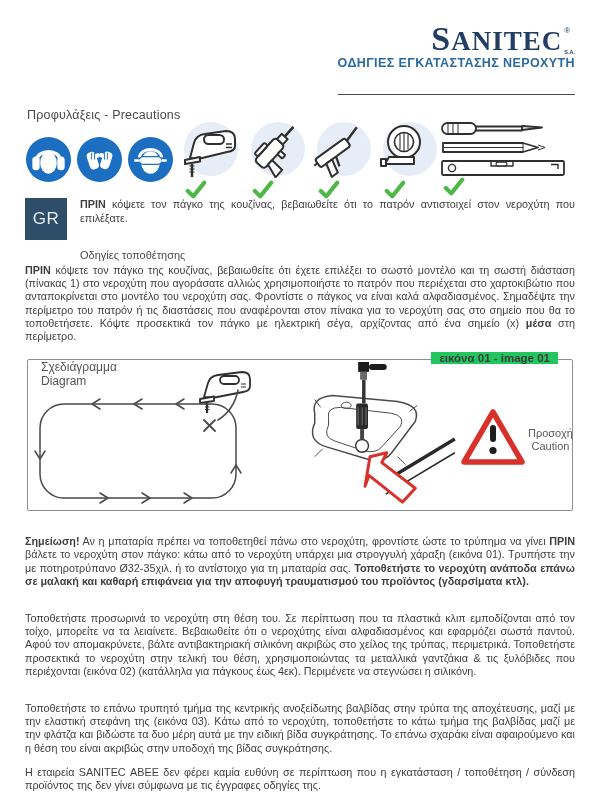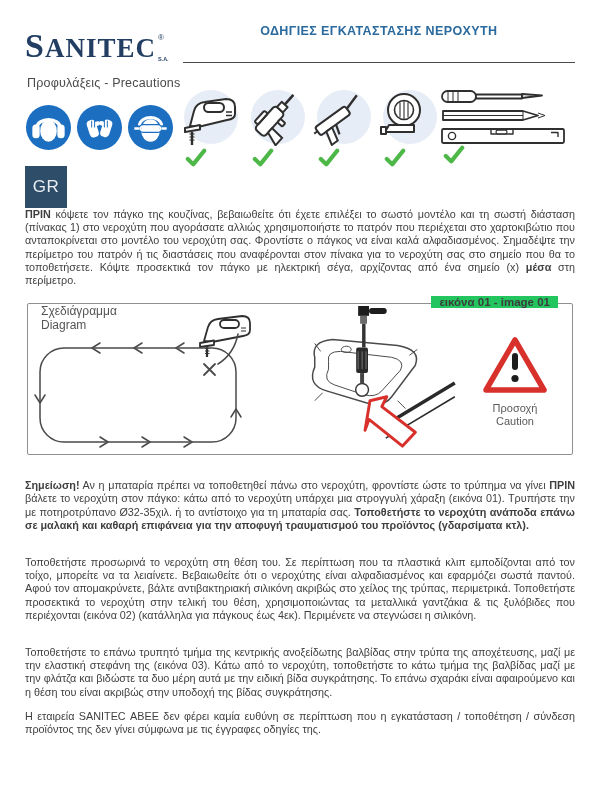--- a/index.html
+++ b/index.html
@@ -1,20 +1,20 @@
 <!DOCTYPE html>
 <html><head>
 <meta charset="utf-8">
 <style>
   html,body{margin:0;padding:0;background:#fff;}
   .page{position:relative;width:600px;height:800px;background:#fff;overflow:hidden;
         font-family:"Liberation Sans",sans-serif;color:#3f3f3f;box-sizing:border-box;
         padding:24px 25px 0 25px;}
   
-  .hdr{display:flex;align-items:flex-end;}
+  .hdr{display:flex;align-items:flex-end;flex-direction:column;}
   .logo{white-space:nowrap;display:flex;align-items:flex-start;}
   .logo-text{display:block;font-family:"Liberation Serif",serif;font-weight:700;
              font-size:27px;line-height:30px;color:#223e63;letter-spacing:1px;}
   .logo-text::first-letter{font-size:34px;}
   .logo-marks{display:inline-flex;flex-direction:column;align-items:flex-start;
               margin-left:2px;margin-top:2px;color:#223e63;}
   .logo-reg{font-size:8px;line-height:9px;}
   .logo-sa{font-size:5.5px;line-height:7px;font-weight:700;margin-top:14px;}
   .title-wrap{flex:1;margin-left:14px;border-bottom:1.5px solid #4a4a4a;
               padding-bottom:24px;text-align:center;}
@@ -40,21 +40,21 @@
   
   .fig{position:relative;margin:16px 2px 0 2px;border:1.5px solid #8f8f8f;border-radius:2px;
        height:150px;display:flex;}
   .fig-label{position:absolute;top:-8px;right:14px;background:#22c55e;padding:0 8px;
              font-size:11.5px;font-weight:700;color:#3c3c3c;}
   .fig-left{position:relative;flex:0 0 250px;}
   .fig-cap{position:absolute;top:0;left:13px;font-size:12px;color:#555;line-height:14px;}
   .jig-mini{position:absolute;top:3px;left:168px;}
   .loop-svg{position:absolute;left:4px;top:28px;}
   .fig-mid{flex:0 0 180px;display:flex;align-items:center;justify-content:center;}
-  .fig-right{flex:1;display:flex;flex-direction:column;align-items:center;justify-content:center;padding-top:4px;}
+  .fig-right{flex:1;display:flex;flex-direction:row;align-items:center;justify-content:center;padding-top:4px;}
   .fig-caut{margin-top:6px;font-size:11px;color:#5a5a5a;text-align:center;line-height:13.5px;}
   .footer-para{margin-top:11px;}
 </style>
 </head>
 <body>
 
 <div class="page">
 
   <header class="hdr">
     <div class="logo">
@@ -189,22 +189,24 @@
         <path d="M112 45.5 h7 v4.5" stroke-width="1.4" fill="none"></path>
       </svg>
       <svg class="chk-top" width="22" height="20" viewBox="0 0 24 22">
         <polyline points="3,12 9,18 21,3" fill="none" stroke="#4db848" stroke-width="4.6" stroke-linecap="round" stroke-linejoin="round"></polyline>
       </svg>
     </div>
   </div>
 
   <div class="gr-row">
     <div class="gr-badge">GR</div>
+    <p class="intro"><span class="b">ΠΡΙΝ</span><span> κόψετε τον πάγκο της κουζίνας, βεβαιωθείτε ότι το πατρόν αντιστοιχεί στον νεροχύτη που επιλέξατε.</span></p>
   </div>
 
+  <p class="subhead">Οδηγίες τοποθέτησης</p>
 
   <p class="para"><span class="b">ΠΡΙΝ</span><span> κόψετε τον πάγκο της κουζίνας, βεβαιωθείτε ότι έχετε επιλέξει το σωστό μοντέλο και τη σωστή διάσταση (πίνακας 1) στο νεροχύτη που αγοράσατε αλλιώς χρησιμοποιήστε το πατρόν που περιέχεται στο χαρτοκιβώτιο που ανταποκρίνεται στο μοντέλο του νεροχύτη σας. Φροντίστε ο πάγκος να είναι καλά αλφαδιασμένος. Σημαδέψτε την περίμετρο του πατρόν ή τις διαστάσεις που αναφέρονται στον πίνακα για το νεροχύτη σας στο σημείο που θα το τοποθετήσετε. Κόψτε προσεκτικά τον πάγκο με ηλεκτρική σέγα, αρχίζοντας από ένα σημείο (x) </span><span class="b">μέσα</span><span> στη περίμετρο.</span></p>
 
   <figure class="fig">
     <figcaption class="fig-label">εικόνα 01 - image 01</figcaption>
 
     <div class="fig-left">
       <div class="fig-cap">
         <div>Σχεδιάγραμμα</div>
         <div>Diagram</div>

